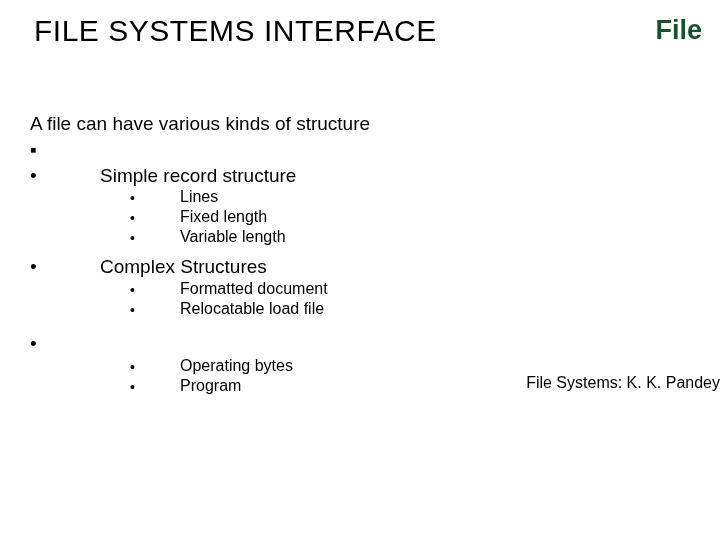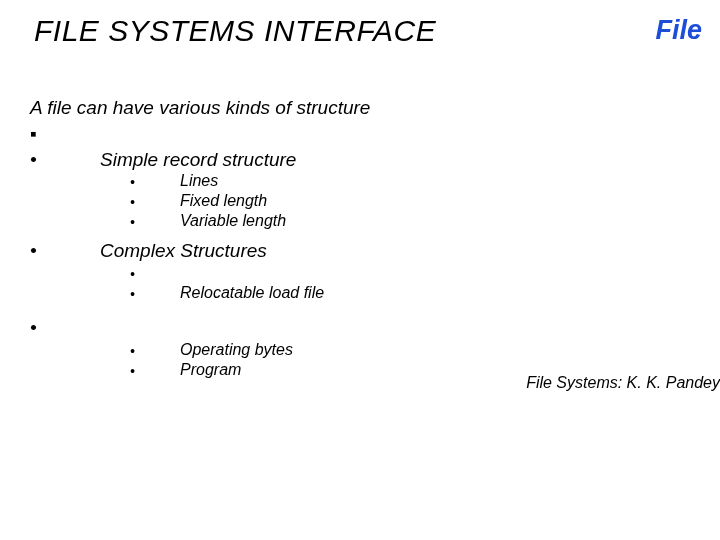--- a/index.html
+++ b/index.html
@@ -11,41 +11,40 @@
     font-family: Arial, Helvetica, sans-serif;
     color: #000;
     position: relative;
     overflow: hidden;
   }
   .slide {
     position: relative;
     width: 720px;
     height: 424px;
     box-sizing: border-box;
-    font-style: italic;
   }
   .title {
     position: absolute;
     top: 14px;
     left: 34px;
     font-size: 30px;
     letter-spacing: 0.5px;
   }
   .subtitle {
     position: absolute;
     top: 14px;
     right: 18px;
-    color: #1d4ed8;
+    color: #14532d;
     font-size: 27px;
     font-weight: bold;
     line-height: 1.2;
   }
   .body {
     position: absolute;
-    top: 96px;
+    top: 112px;
     left: 30px;
     right: 30px;
     font-size: 19px;
     line-height: 1.25;
   }
   .intro { margin-bottom: 2px; }
   .row {
     display: flex;
     margin-bottom: 2px;
   }
@@ -113,20 +112,21 @@
     </div>
 
     <div class="section-gap"></div>
 
     <div class="row">
       <div class="bullet-col">•</div>
       <div class="txt">Complex Structures</div>
     </div>
     <div class="row sub">
       <div class="bullet-col">•</div>
+      <div class="txt">Formatted document</div>
     </div>
     <div class="row sub">
       <div class="bullet-col">•</div>
       <div class="txt">Relocatable load file</div>
     </div>
 
     <div class="section-gap"></div>
     <div class="section-gap"></div>
 
     <div class="row">

